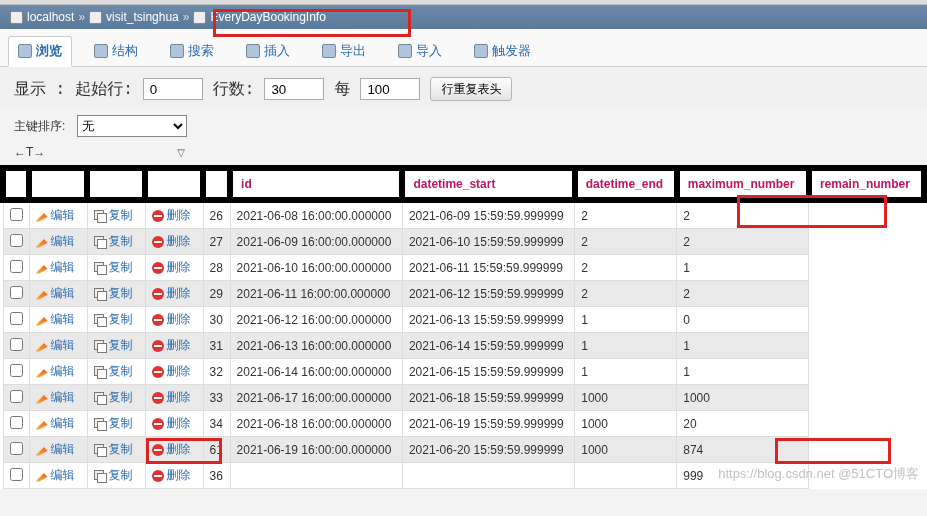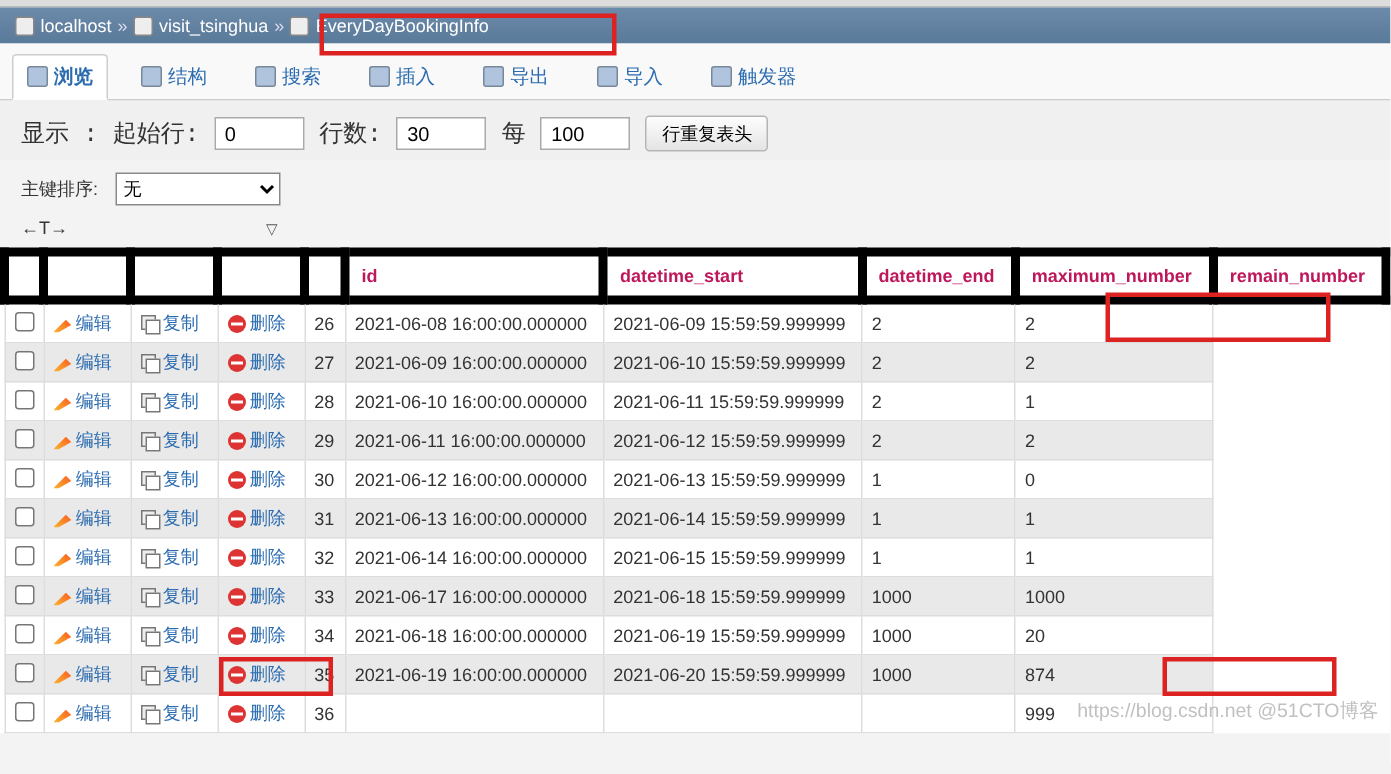--- a/index.html
+++ b/index.html
@@ -464,21 +464,21 @@
               <span class="ico-copy"></span>
               <span>复制</span>
             </a>
           </td>
           <td class="actcell">
             <a href="#" class="action-link">
               <span class="ico-delete"></span>
               <span>删除</span>
             </a>
           </td>
-          <td class="num">35</td>
+          <td class="num">61</td>
           <td>2021-06-19 16:00:00.000000</td>
           <td>2021-06-20 15:59:59.999999</td>
           <td class="num">1000</td>
           <td class="num">874</td>
         </tr>
         <tr>
           <td><input type="checkbox" style=""></td>
           <td class="actcell">
             <a href="#" class="action-link">
               <span class="ico-edit"></span>

